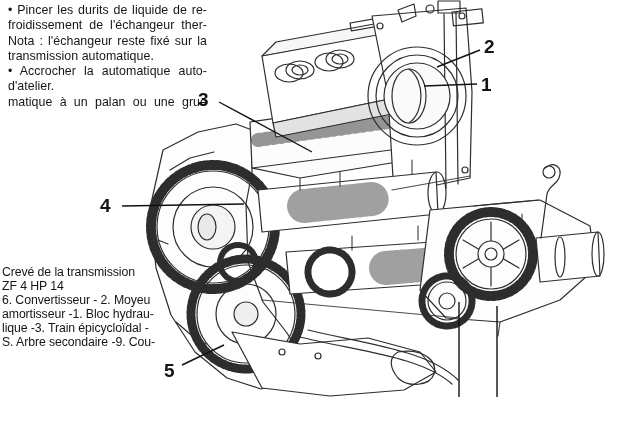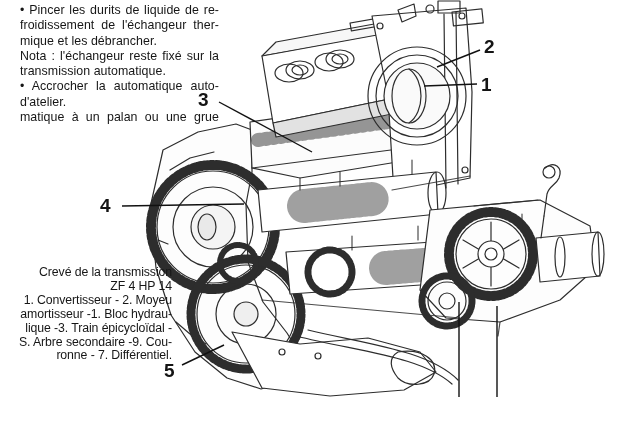--- a/index.html
+++ b/index.html
@@ -1,28 +1,28 @@
 <!DOCTYPE html>
 <html><head>
 <meta charset="utf-8">
 <style>
   html,body { margin:0; padding:0; background:#ffffff; }
   body { width:622px; height:430px; font-family:"Liberation Sans", sans-serif; }
   .page { position:relative; width:622px; height:430px; background:#ffffff; color:#161616; overflow:hidden; }
   .figure-svg { position:absolute; left:0; top:0; width:622px; height:430px; }
   .instructions {
-    position:absolute; left:20px; top:3px; width:199px;
+    position:absolute; left:8px; top:3px; width:199px;
     font-size:12.4px; line-height:15.3px; letter-spacing:0.05px;
   }
   .tline { text-align:justify; text-align-last:justify; white-space:normal; }
   .tline.last { text-align-last:left; }
   .para-gap { margin-top:0; }
   .caption {
-    position:absolute; left:14px; top:266px; width:158px;
-    font-size:12.3px; line-height:13.9px; text-align:right; letter-spacing:-0.1px;
+    position:absolute; left:2px; top:266px; width:158px;
+    font-size:12.3px; line-height:13.9px; text-align:left; letter-spacing:-0.1px;
   }
   .callout-num { font-family:"Liberation Sans", sans-serif; font-weight:bold; font-size:19px; fill:#141414; }
 </style>
 </head>
 <body>
 
 <div class="page">
 
   <svg class="figure-svg" viewBox="0 0 622 430">
     <g stroke="#2d2d2d" fill="none" stroke-width="1.2" stroke-linejoin="round" stroke-linecap="round">
@@ -163,36 +163,34 @@
       <text class="callout-num" x="198" y="106">3</text>
       <text class="callout-num" x="100" y="212">4</text>
       <text class="callout-num" x="164" y="377">5</text>
     </g>
   </svg>
 
   <div class="instructions">
     <div>
       <div class="tline">• Pincer les durits de liquide de re-</div>
       <div class="tline">froidissement de l'échangeur ther-</div>
-      <div class="tline last">mique et les débrancher.</div>
     </div>
     <div class="para-gap">
       <div class="tline">Nota : l'échangeur reste fixé sur la</div>
       <div class="tline last">transmission automatique.</div>
     </div>
     <div>
       <div class="tline">• Accrocher la automatique auto-</div>
       <div class="tline last">d'atelier.</div>
       <div class="tline">matique à un palan ou une grue</div>
     </div>
   </div>
 
   <div class="caption">
     <div>Crevé de la transmission</div>
     <div>ZF 4 HP 14</div>
-    <div>1. Convertisseur - 2. Moyeu</div>
+    <div>6. Convertisseur - 2. Moyeu</div>
     <div>amortisseur -1. Bloc hydrau-</div>
     <div>lique -3. Train épicycloïdal -</div>
     <div>S. Arbre secondaire -9. Cou-</div>
-    <div>ronne - 7. Différentiel.</div>
   </div>
 
 </div>
 
 </body></html>

